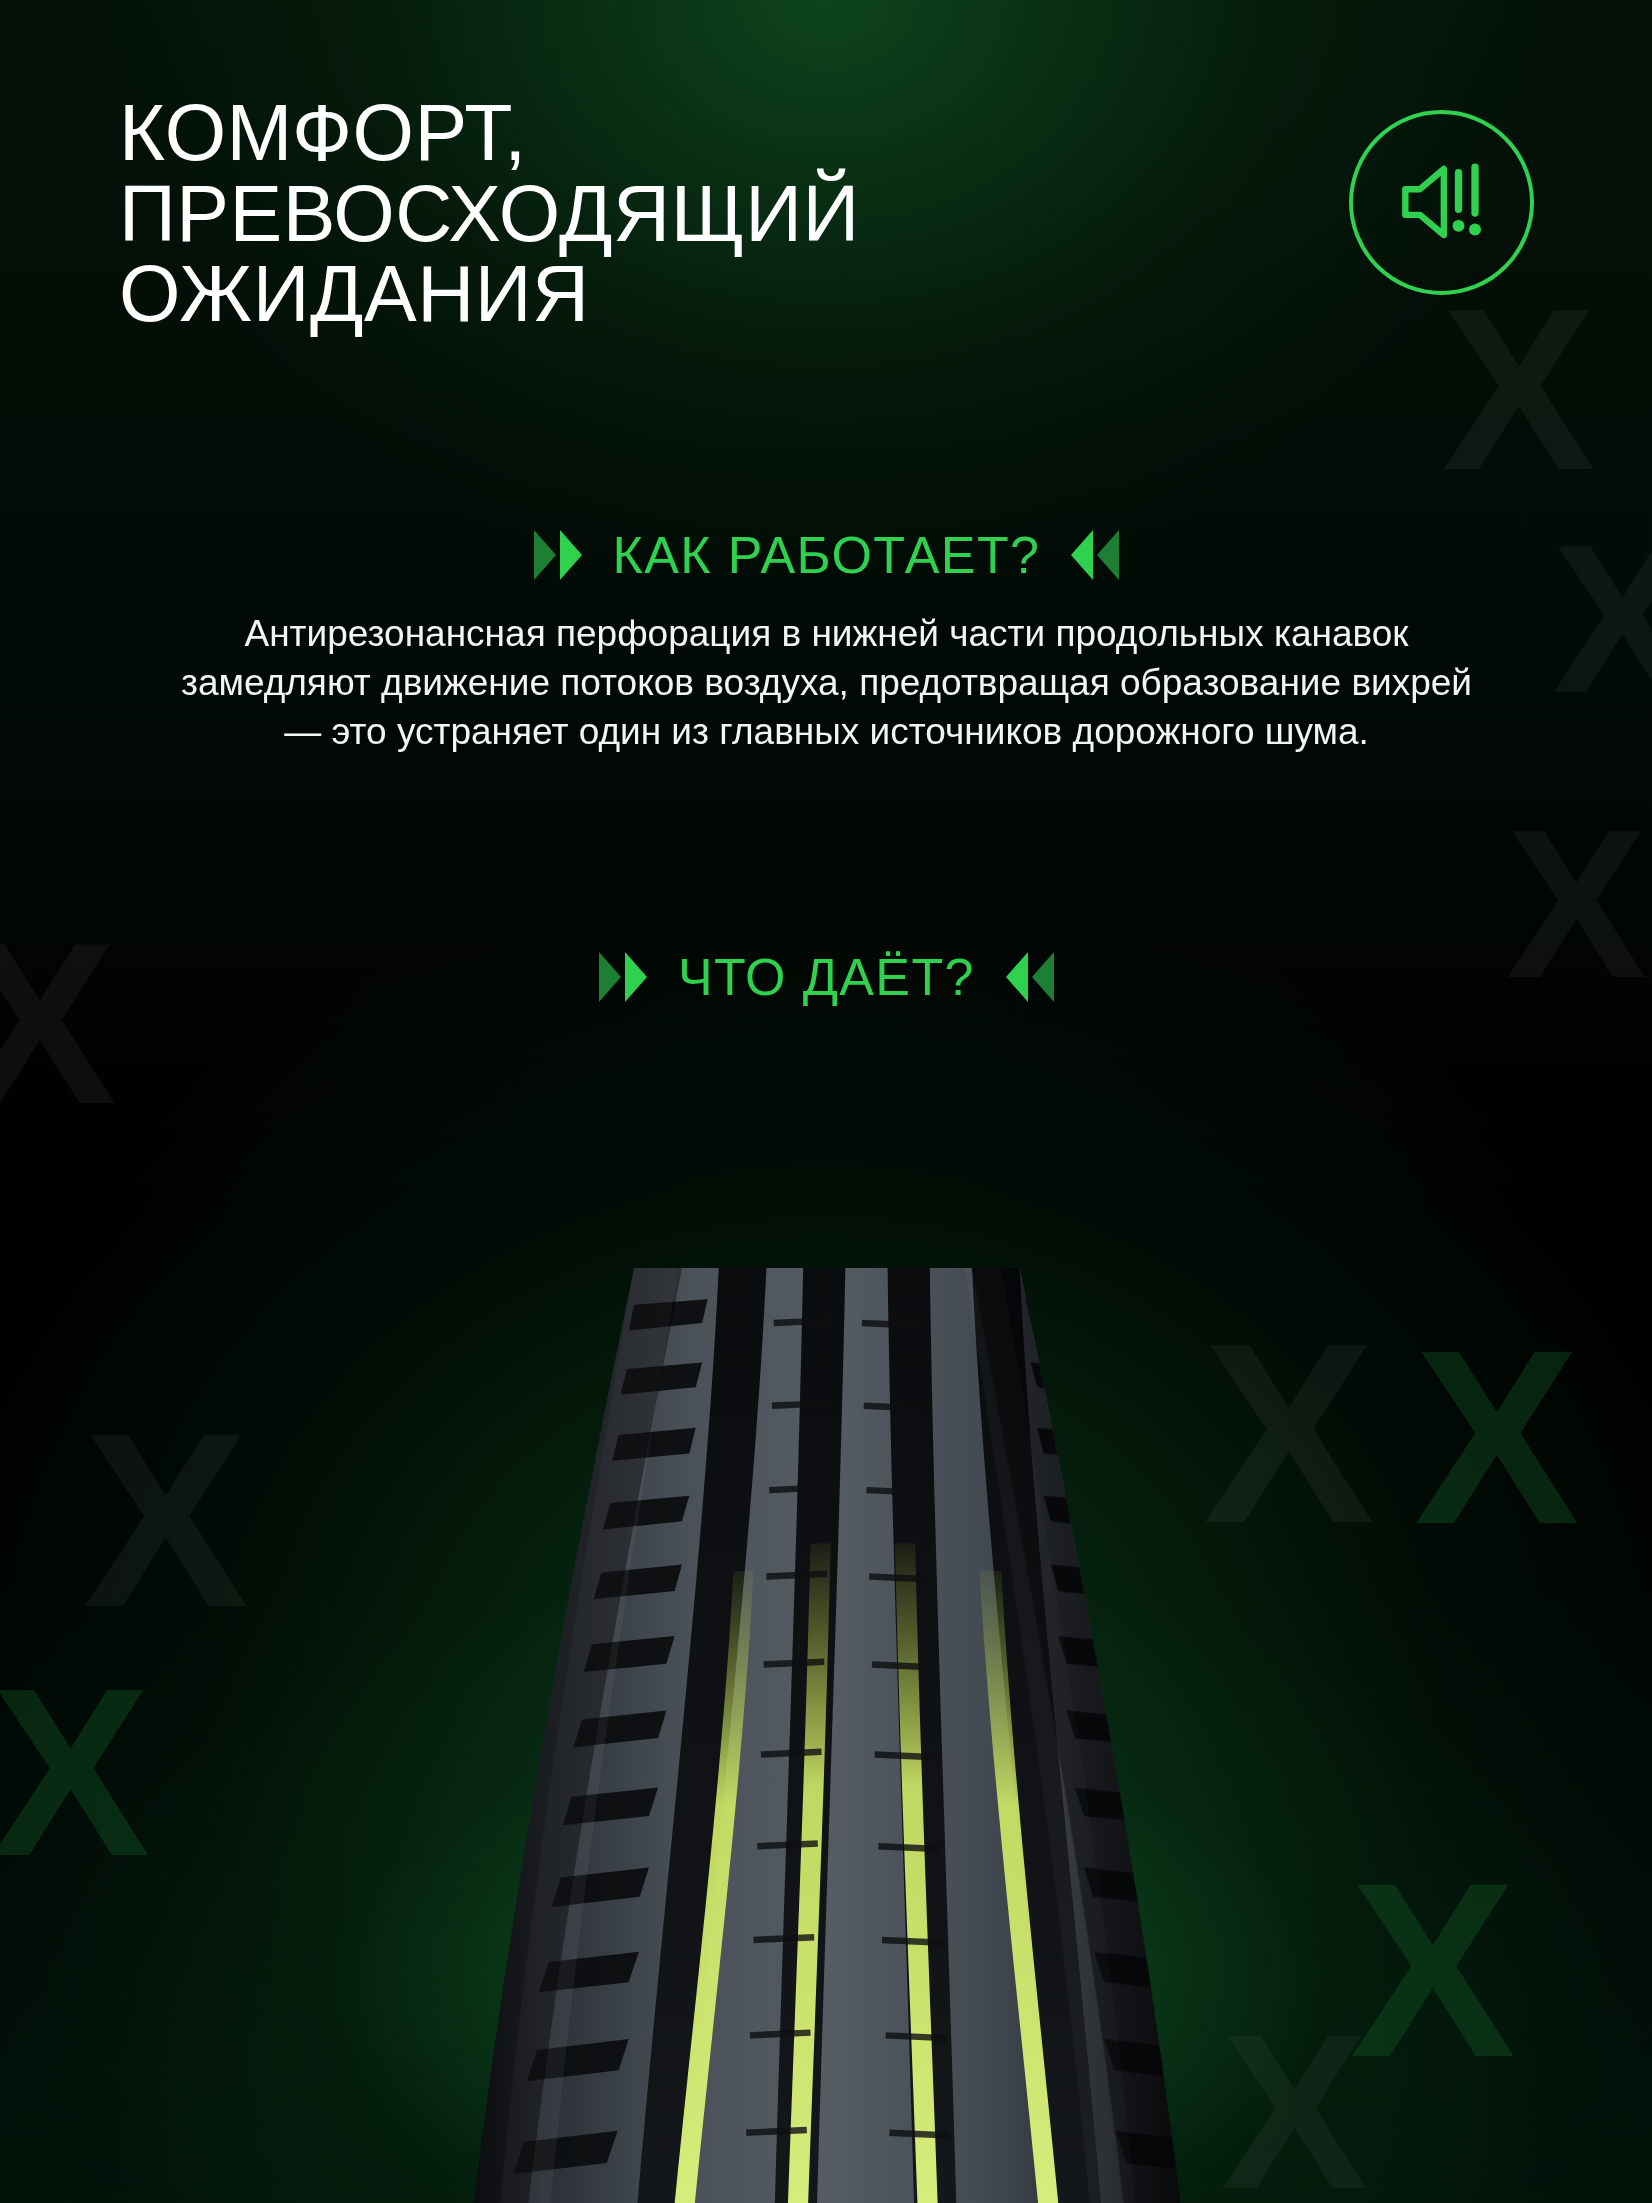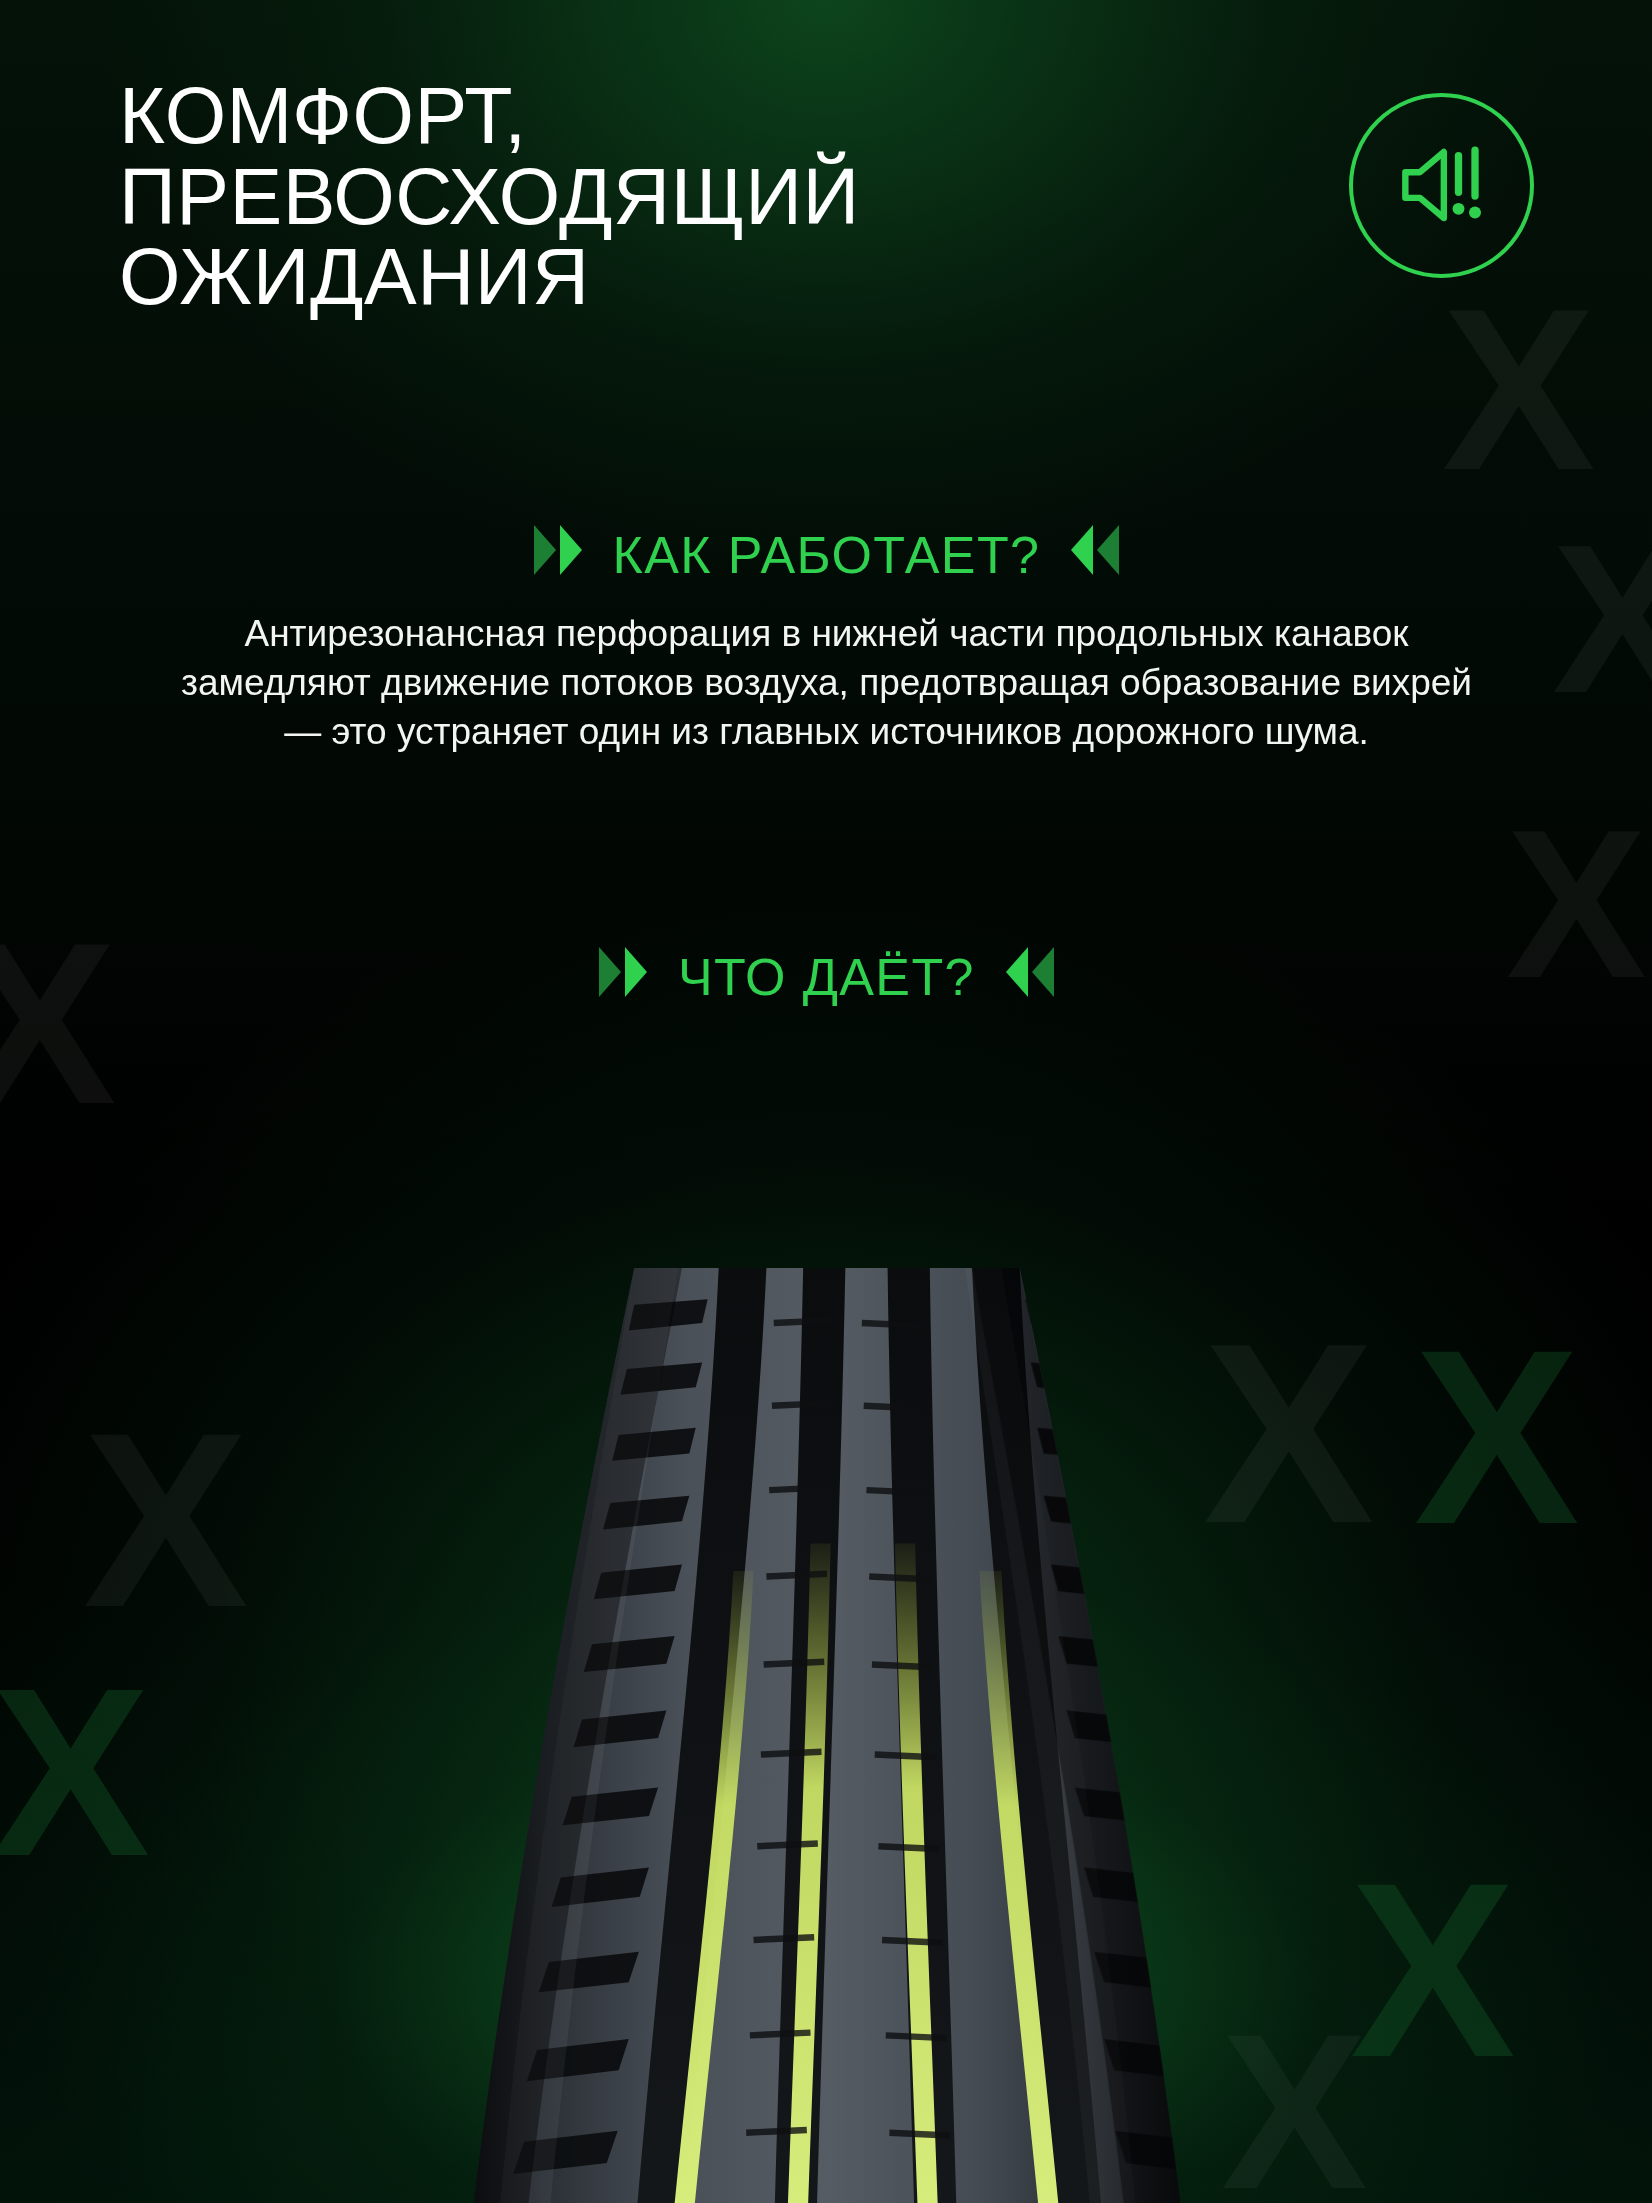--- a/index.html
+++ b/index.html
@@ -36,21 +36,21 @@
     line-height: 1;
     color: rgba(255,255,255,0.055);
     user-select: none;
   }
   .wm.green { color: rgba(46,196,85,0.16); }
   .wm.dark  { color: rgba(255,255,255,0.05); }
 
   
   .header {
     position: absolute;
-    top: 76px;
+    top: 93px;
     left: 119px;
     right: 119px;
     z-index: 3;
     display: flex;
     align-items: flex-start;
     justify-content: space-between;
   }
   .headline {
     color: #ffffff;
     font-size: 79px;
@@ -81,21 +81,21 @@
     right: 0;
     z-index: 3;
     text-align: center;
     padding: 0 101px;
   }
   .section-1 { top: 525px; }
   .section-2 { top: 939px; margin-top: 8px; }
 
   .sec-head {
     display: flex;
-    align-items: flex-start;
+    align-items: center;
     justify-content: center;
     gap: 31px;
     margin-bottom: 24px;
   }
   .sec-title {
     color: #2fd14f;
     font-size: 52px;
     font-weight: 400;
     letter-spacing: 1.4px;
     text-transform: uppercase;

